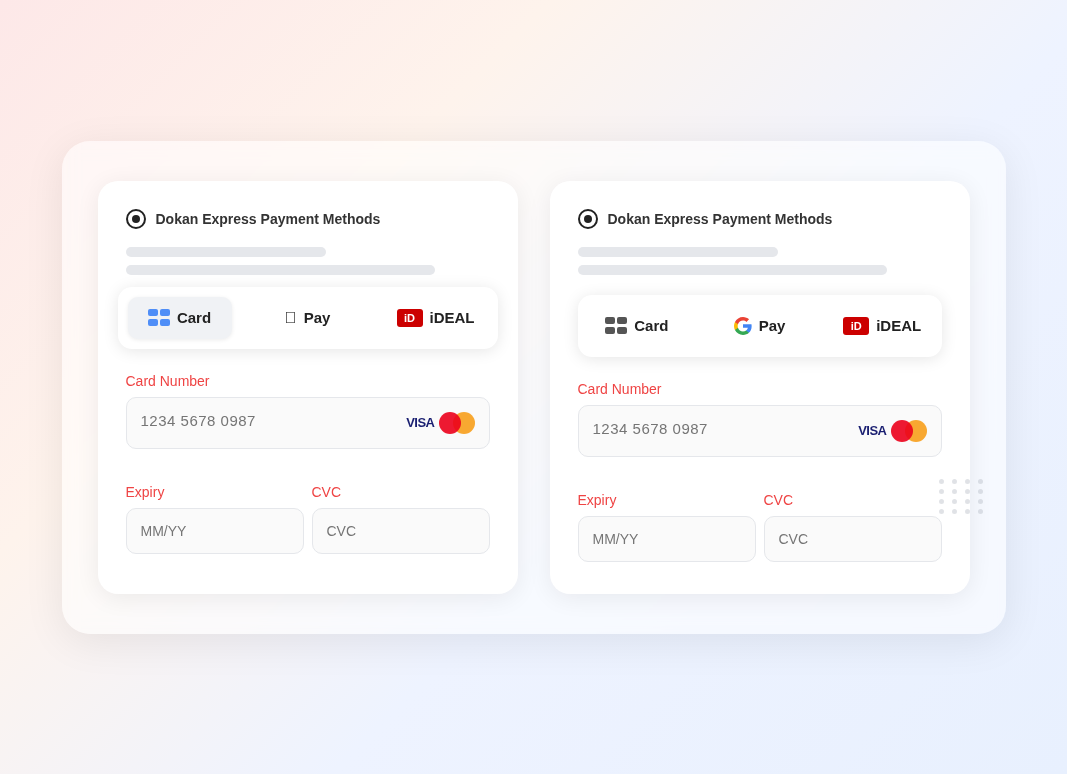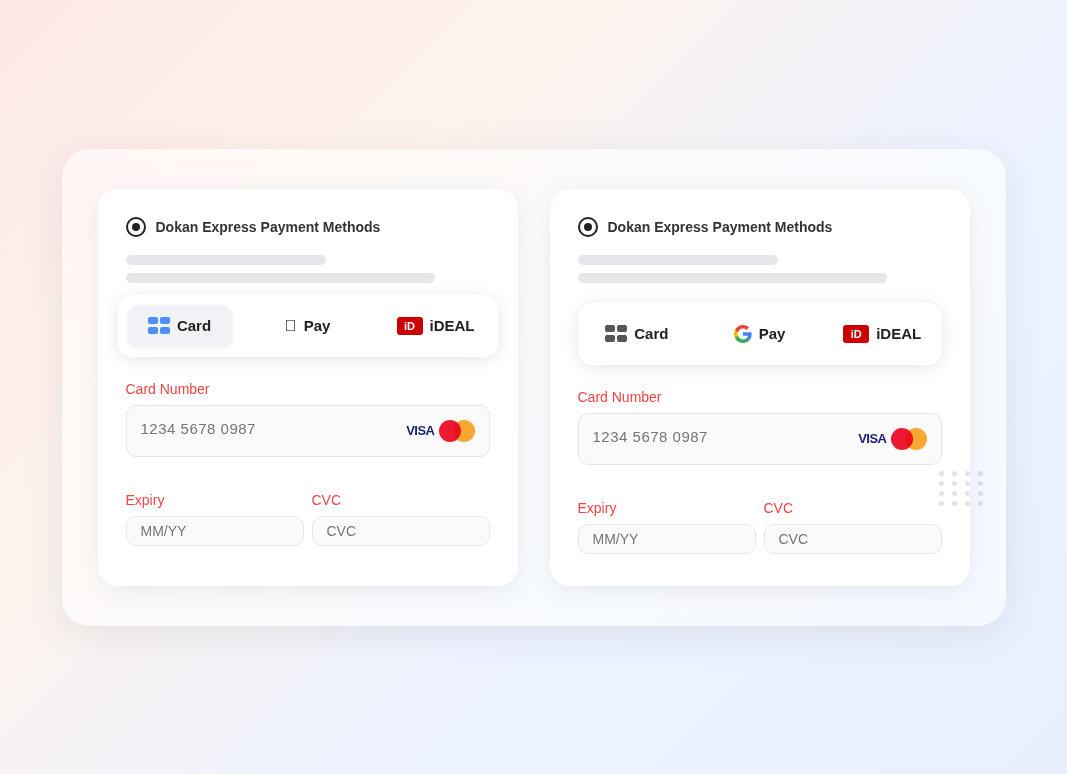--- a/index.html
+++ b/index.html
@@ -213,21 +213,21 @@
     }
 
     .field-group {
       flex: 1;
     }
 
     .text-input {
       width: 100%;
       border: 1.5px solid #e5e7eb;
       border-radius: 10px;
-      padding: 6px 14px;
+      padding: 14px 14px;
       font-size: 14px;
       color: #bbb;
       background: #fafafa;
       outline: none;
     }
 
     
     .dots-corner {
       position: absolute;
       right: -16px;

